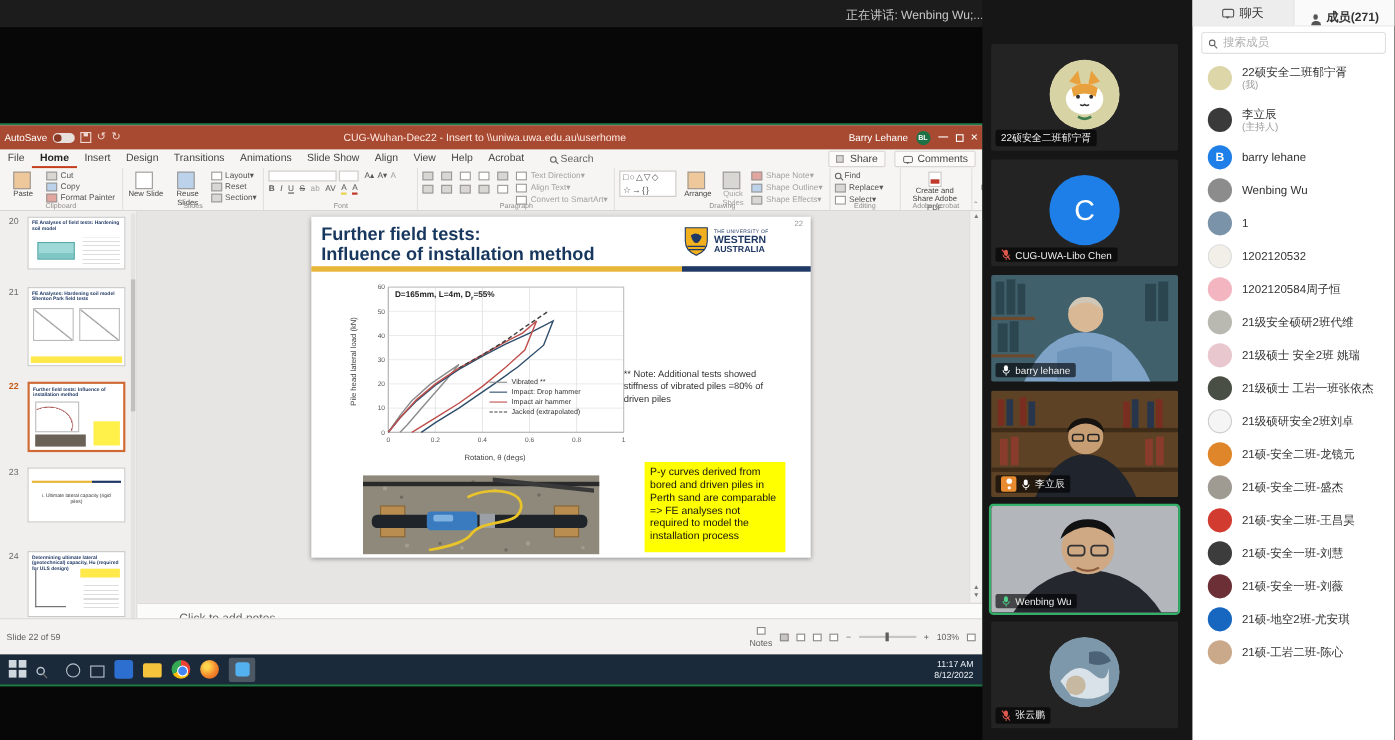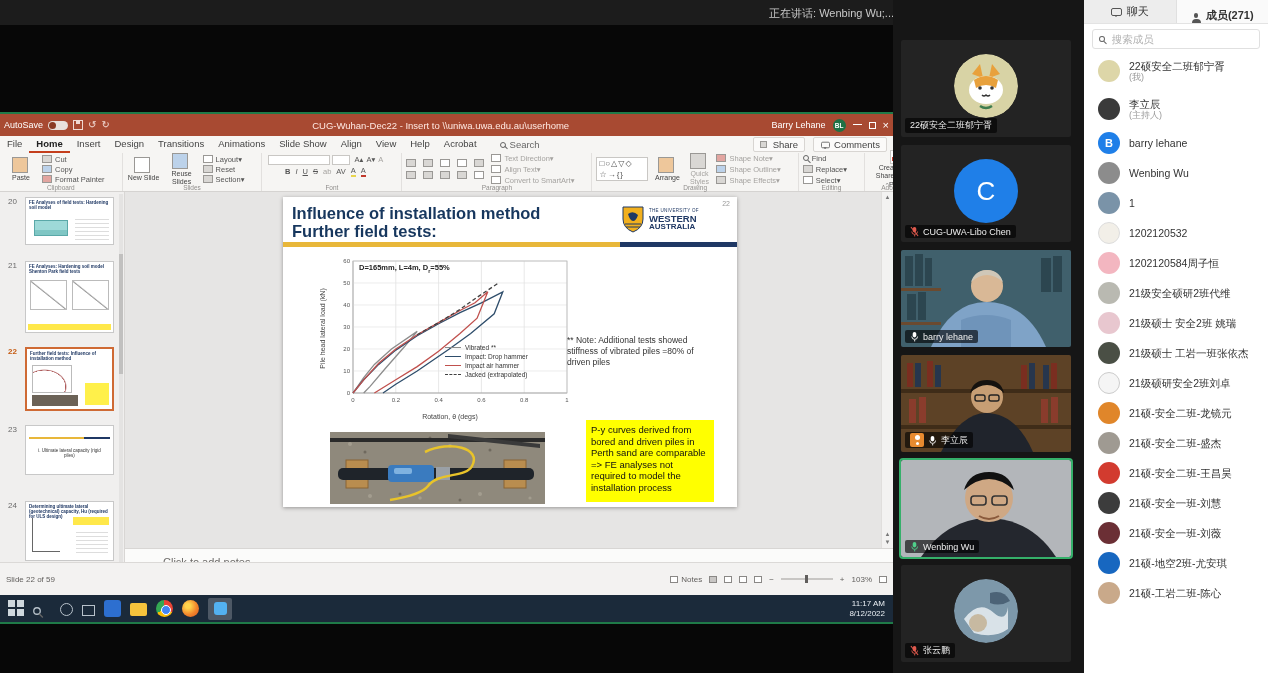--- a/index.html
+++ b/index.html
@@ -36,21 +36,21 @@
   .menubar{position:absolute;left:0;top:22px;right:0;height:17px;background:#f6f5f3;display:flex;align-items:center;font-size:9.5px;color:#444;}
   .mtab{padding:2px 7px;white-space:nowrap;}
   .mtab:nth-of-type(2){color:#222;border-bottom:2px solid #c43e1c;font-weight:bold;}
   .menu-search{margin-left:16px;color:#666;display:flex;align-items:center;gap:4px;}
   .menu-right{margin-left:auto;display:flex;align-items:center;gap:8px;margin-right:6px;}
   .chip{border:1px solid #d8d5d2;padding:1px 6px;border-radius:2px;color:#444;display:flex;gap:3px;align-items:center;background:#fbfaf9;}
   .ic-mag{width:6px;height:6px;border:1.2px solid #666;border-radius:50%;position:relative;display:inline-block;}
   .ic-mag::after{content:"";position:absolute;width:4px;height:1.2px;background:#666;bottom:-2px;right:-3px;transform:rotate(45deg);}
 
   .ribbon{position:absolute;left:0;top:39px;right:0;height:39px;background:#f6f5f3;border-bottom:1px solid #d5d3d1;display:flex;}
-  .rgroup{position:relative;border-right:1px solid #e2e0de;padding:2px 17px 8px 4px;display:flex;gap:4px;align-items:center;flex:0 0 auto;}
+  .rgroup{position:relative;border-right:1px solid #e2e0de;padding:2px 6px 8px 4px;display:flex;gap:4px;align-items:flex-start;flex:0 0 auto;}
   .rlabel{position:absolute;bottom:0;left:0;right:0;text-align:center;font-size:6.5px;color:#908e8c;}
   .rbtn-lg{display:flex;flex-direction:column;align-items:center;justify-content:flex-start;font-size:7px;color:#444;text-align:center;width:34px;line-height:1.15;padding-top:1px;}
   .rcol{display:flex;flex-direction:column;gap:1px;}
   .rrow{display:flex;align-items:center;font-size:7.5px;color:#555;height:9px;white-space:nowrap;}
   .gic{display:inline-block;width:10px;height:8px;border:1px solid #9a9895;background:#fff;margin-right:3px;flex:0 0 auto;}
   .gic.orange{background:#eec79b;}
   .gic.blue{background:#bcd2ea;}
   .gic.red{background:#e2a5a0;}
   .gic.gray{background:#d9d7d4;}
   .lgic{width:16px;height:16px;margin-bottom:1px;}
@@ -460,22 +460,22 @@
           </div>
           <span class="tnum" style="top:375px;">25</span>
           <div class="thumb" style="top:375px;height:50px;"></div>
           <span class="tscroll"></span>
         </div>
 
         <div class="canvas">
           <div class="slide">
             <span class="slide-num">22</span>
             <div class="slide-title">
+              <div>Further field tests:</div>
               <div>Influence of installation method</div>
-              <div>Further field tests:</div>
             </div>
             <div class="uwa">
               <svg width="24" height="28" viewBox="0 0 24 28">
                 <path d="M2 1 h20 v12 q0 9 -10 13 q-10 -4 -10 -13 Z" fill="#f2b01e" stroke="#1f3864" stroke-width="1"></path>
                 <path d="M7 8 q5 -4 10 1 q-2 6 -5 6 q-3 0 -5 -7 Z" fill="#1f3864"></path>
                 <path d="M4 18 h16 M5 21 h14" stroke="#1f3864" stroke-width="1.2" fill="none"></path>
               </svg>
               <div class="uwa-text">
                 <div class="uwa-l1">THE UNIVERSITY OF</div>
                 <div class="uwa-l2">WESTERN</div>
@@ -586,21 +586,21 @@
           </div>
         </div>
 
         <div class="notespane">
           <span class="notes-ph">Click to add notes</span>
         </div>
 
         <div class="statusbar">
           <span>Slide 22 of 59</span>
           <span class="sb-right">
-            <span style="display:flex;align-items:center;gap:3px;">
+            <span style="display:flex;align-items:center;gap:3px;flex-direction:column;">
                 <span class="sb-ic"></span>
                 <span>Notes</span>
               </span>
             <span class="sb-ic fill"></span>
             <span class="sb-ic"></span>
             <span class="sb-ic"></span>
             <span class="sb-ic"></span>
             <span>−</span>
             <span class="slider"></span>
             <span>+</span>

